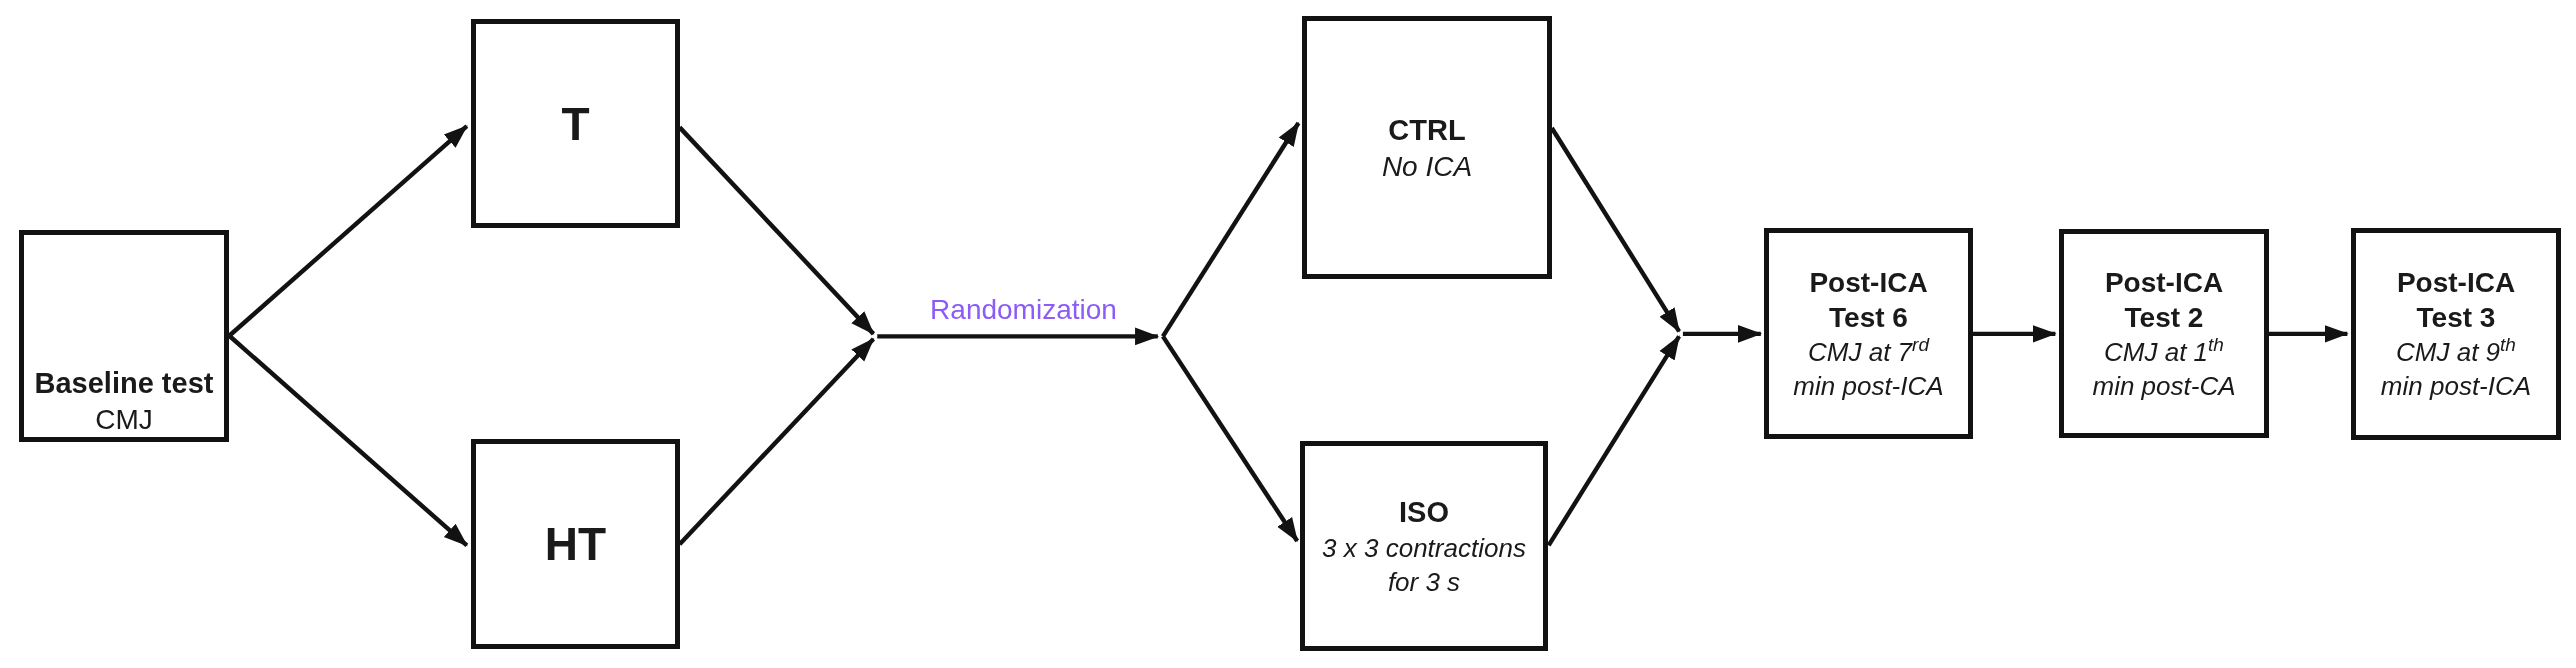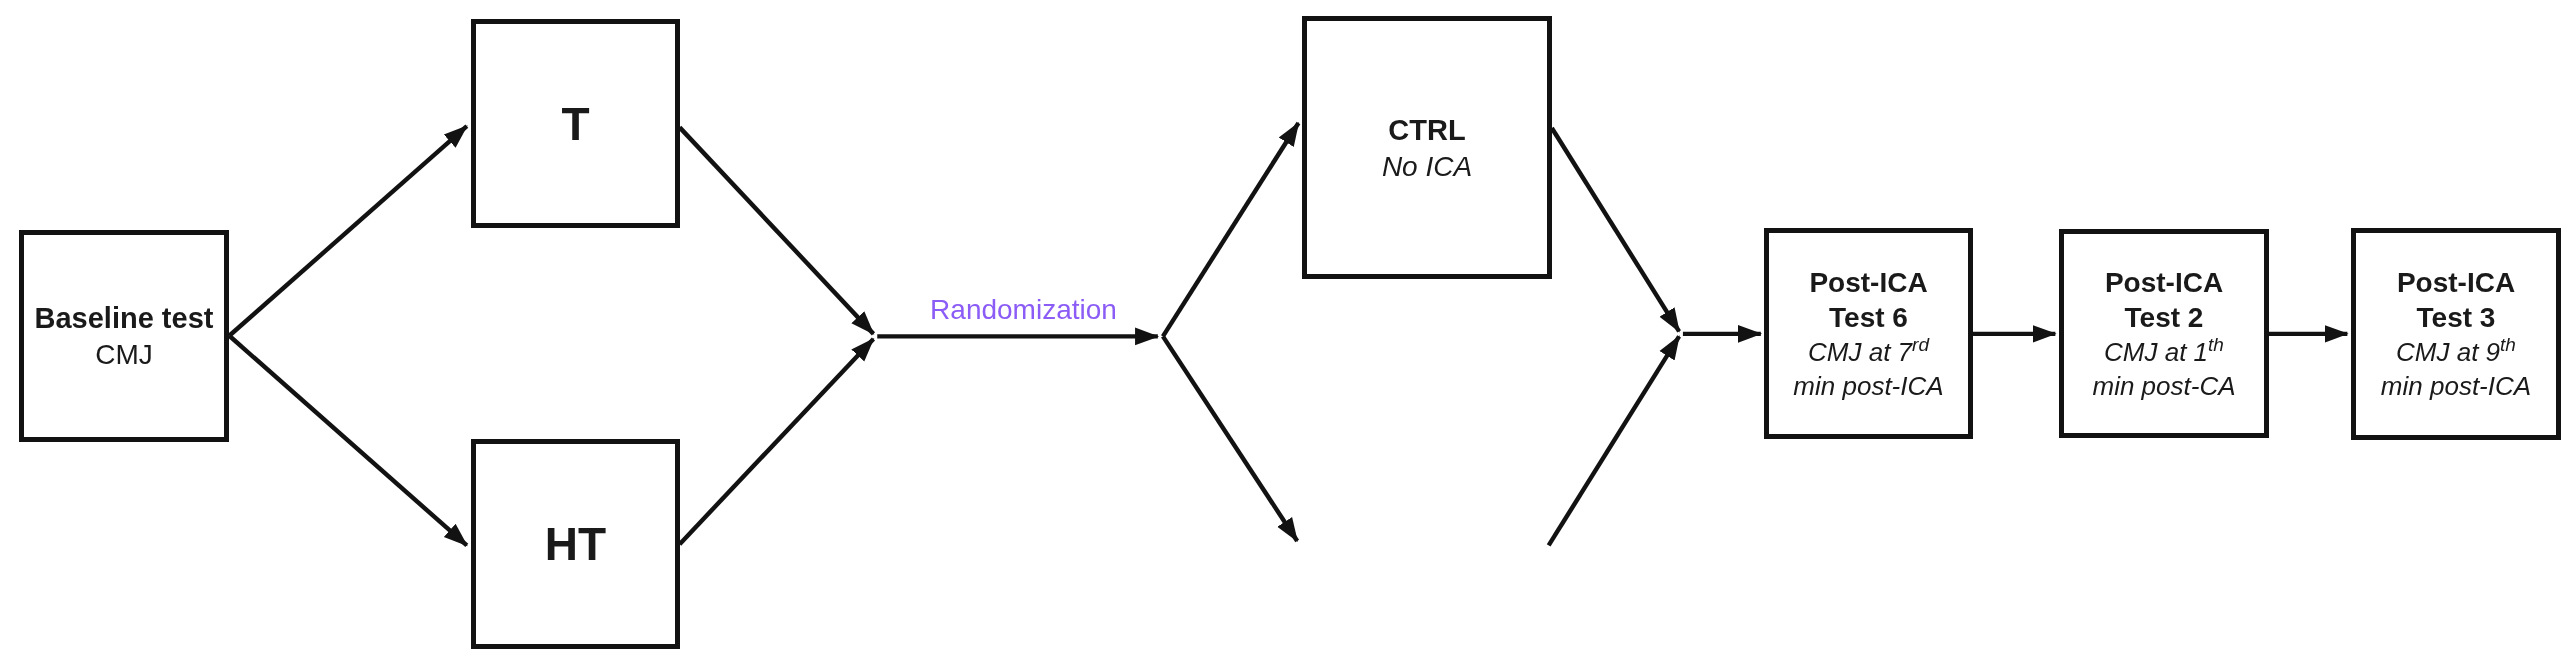--- a/index.html
+++ b/index.html
@@ -103,40 +103,45 @@
     <line x1="1385" y1="531" x2="1828" y2="531" marker-end="url(#ah)"></line>
     <line x1="1836" y1="531" x2="2050" y2="194" marker-end="url(#ah)"></line>
     <line x1="1836" y1="531" x2="2048" y2="854" marker-end="url(#ah)"></line>
     <line x1="2450" y1="202" x2="2651" y2="523" marker-end="url(#ah)"></line>
     <line x1="2445" y1="861" x2="2651" y2="531" marker-end="url(#ah)"></line>
     <line x1="2657" y1="527" x2="2780" y2="527" marker-end="url(#ah)"></line>
     <line x1="3115" y1="527" x2="3245" y2="527" marker-end="url(#ah)"></line>
     <line x1="3581" y1="527" x2="3706" y2="527" marker-end="url(#ah)"></line>
   </svg>
 
-  <div class="box" style="left:19px; top:230px; width:210px; height:212px;">
+  <div class="box" style="left:19px; top:230px; width:210px; height:212px;justify-content:flex-end;">
     <div class="title">Baseline test</div>
     <div class="subtitle">CMJ</div>
   </div>
 
   <div class="box" style="left:471px; top:19px; width:209px; height:209px;">
     <div class="big-label">T</div>
   </div>
 
   <div class="box" style="left:471px; top:439px; width:209px; height:210px;">
     <div class="big-label">HT</div>
   </div>
 
   <div class="flow-label">Randomization</div>
 
   <div class="box" style="left:1302px; top:16px; width:250px; height:263px;">
     <div class="title">CTRL</div>
     <div class="subtitle italic">No ICA</div>
   </div>
 
+  <div class="box iso-box" style="left:1300px; top:441px; width:248px; height:210px;">
+    <div class="title">ISO</div>
+    <div class="detail">3 x 3 contractions</div>
+    <div class="detail">for 3 s</div>
+  </div>
 
   <div class="box post-box" style="left:1764px; top:228px; width:209px; height:211px;">
     <div class="title">Post-ICA</div>
     <div class="title">Test 6</div>
     <div class="detail"><span>CMJ at 7</span><span class="sup">rd</span></div>
     <div class="detail">min post-ICA</div>
   </div>
 
   <div class="box post-box" style="left:2059px; top:229px; width:210px; height:209px;">
     <div class="title">Post-ICA</div>

